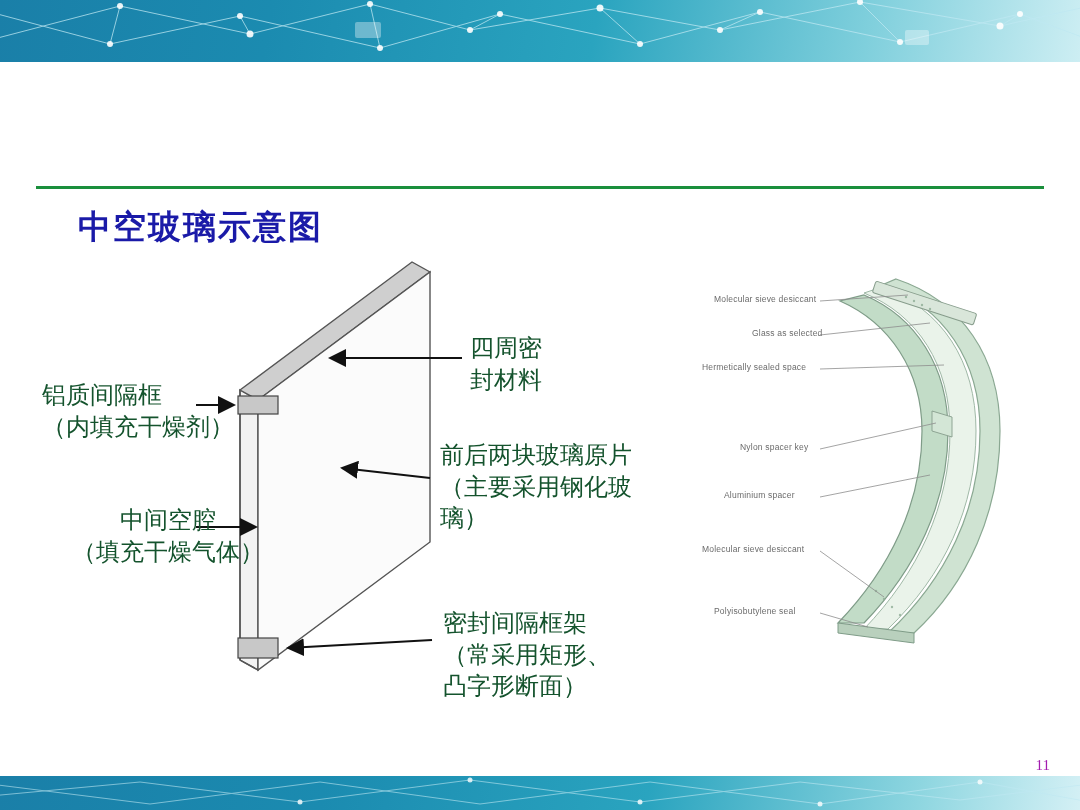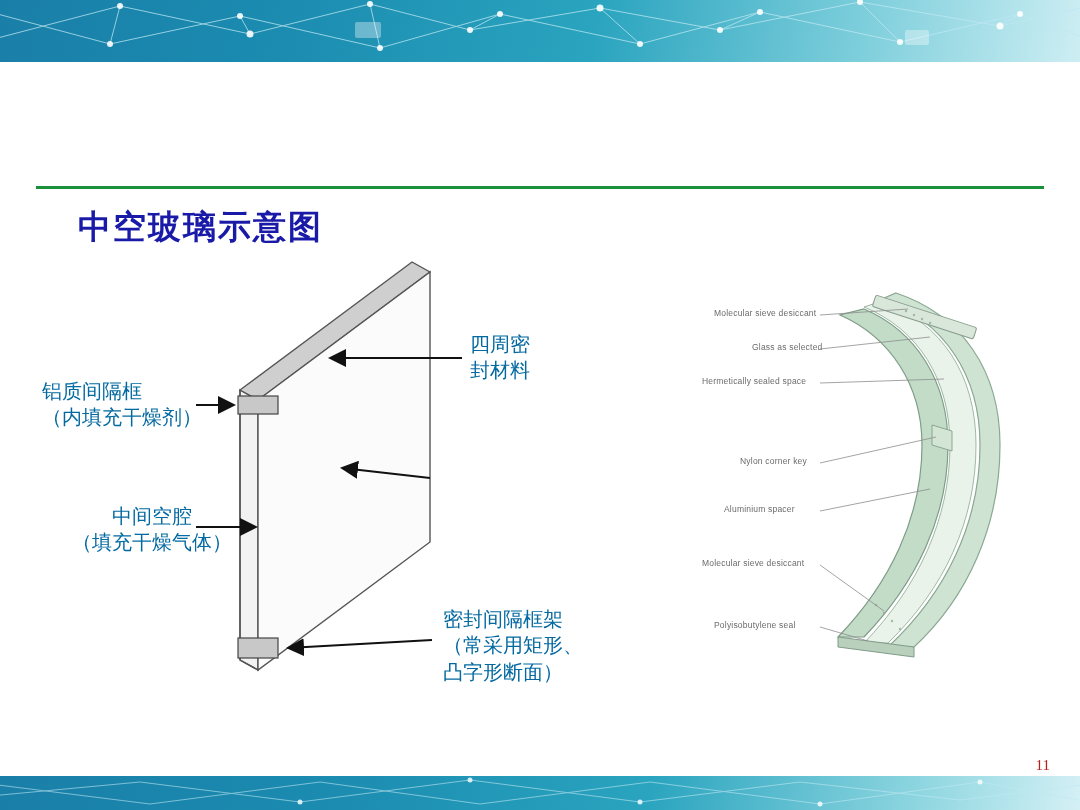--- a/index.html
+++ b/index.html
@@ -26,21 +26,21 @@
   
   .bottom-band {
     position: absolute; left: 0; bottom: 0; width: 1080px; height: 34px;
     background: linear-gradient(100deg, #1a7fa8 0%, #1b8bb0 30%, #2aa4bf 60%, #8ed6e0 85%, #d4f0f5 100%);
     overflow: hidden;
   }
   .bottom-band svg { position: absolute; left: 0; top: -30px; }
 
   .page-number {
     position: absolute; right: 30px; bottom: 36px;
-    font-size: 15px; color: #b91c1c;
+    font-size: 15px; color: #a21caf;
     font-family: "Liberation Serif", serif;
   }
 
   
   .section-heading {
     position: absolute; left: 32px; top: 125px;
     font-size: 23px; color: #123d6e;
     font-family: "DejaVu Sans Mono", monospace;
     letter-spacing: 1px;
     white-space: nowrap;
@@ -55,35 +55,35 @@
     font-family: Liberation Sans, sans-serif;
     letter-spacing: 2px;
   }
 
   
   .diagram { position: absolute; left: 0; top: 250px; width: 700px; height: 470px; }
   .diagram svg { position: absolute; left: 0; top: 0; }
 
   .label {
     position: absolute;
-    font-family: Liberation Mono, monospace;
-    font-size: 20px;
-    color: #0369a1;
+    font-family: Liberation Serif, serif;
+    font-size: 24px;
+    color: #14532d;
     line-height: 1.32;
     white-space: pre-line;
   }
   .lbl-alum   { left: 42px;  top: 380px; }
   .lbl-cavity { left: 70px;  top: 505px; text-align: center; }
   .lbl-seal   { left: 470px; top: 333px; }
   .lbl-panes  { left: 440px; top: 440px; }
   .lbl-frame  { left: 443px; top: 608px; }
 
   
   .photo {
-    position: absolute; left: 700px; top: 275px; width: 345px; height: 400px;
+    position: absolute; left: 700px; top: 261px; width: 345px; height: 400px;
     background: #fde047;
     overflow: hidden;
   }
   .photo svg { position: absolute; left: 0; top: 0; }
   .photo .callout {
     position: absolute;
     font-family: "Liberation Sans", sans-serif;
     font-size: 8.5px;
     color: #6b6b6b;
     white-space: nowrap;
@@ -161,20 +161,23 @@
 
       <line x1="432" y1="390" x2="288" y2="398" stroke="#111" stroke-width="2" marker-end="url(#ah)"></line>
     </svg>
 
     <div class="label lbl-alum" style="top:130px;left:42px">铝质间隔框
 （内填充干燥剂）</div>
     <div class="label lbl-cavity" style="top:255px;left:72px">中间空腔
 （填充干燥气体）</div>
     <div class="label lbl-seal" style="top:83px;left:470px">四周密
 封材料</div>
+    <div class="label lbl-panes" style="top:190px;left:440px">前后两块玻璃原片
+（主要采用钢化玻
+璃）</div>
     <div class="label lbl-frame" style="top:358px;left:443px">密封间隔框架
 （常采用矩形、
 凸字形断面）</div>
   </div>
 
   <div class="photo">
     <svg width="345" height="400" viewBox="0 0 345 400">
 
       <rect x="0" y="0" width="345" height="400" fill="#ffffff"></rect>
 
@@ -210,21 +213,21 @@
         <line x1="120" y1="108" x2="244" y2="104"></line>
         <line x1="120" y1="188" x2="236" y2="162"></line>
         <line x1="120" y1="236" x2="230" y2="214"></line>
         <line x1="120" y1="290" x2="184" y2="336"></line>
         <line x1="120" y1="352" x2="168" y2="366"></line>
       </g>
     </svg>
     <div class="callout" style="left:14px; top:33px;">Molecular sieve desiccant</div>
     <div class="callout" style="left:52px; top:67px;">Glass as selected</div>
     <div class="callout" style="left:2px;  top:101px;">Hermetically sealed space</div>
-    <div class="callout" style="left:40px; top:181px;">Nylon corner key</div>
+    <div class="callout" style="left:40px; top:181px;">Nylon spacer key</div>
     <div class="callout" style="left:24px; top:229px;">Aluminium spacer</div>
     <div class="callout" style="left:2px;  top:283px;">Molecular sieve desiccant</div>
     <div class="callout" style="left:2px;  top:345px;padding-left:12px;">Polyisobutylene seal</div>
   </div>
 
   <div class="bottom-band">
     <svg width="1080" height="64" viewBox="0 0 1080 64">
       <g stroke="#bfe8f2" stroke-width="1" opacity="0.6" fill="none">
         <path d="M-10 50 L140 36 L300 56 L470 34 L640 56 L800 36 L960 54 L1090 38"></path>
         <path d="M-10 38 L150 58 L320 36 L480 58 L650 36 L820 58 L980 36 L1090 56"></path>

